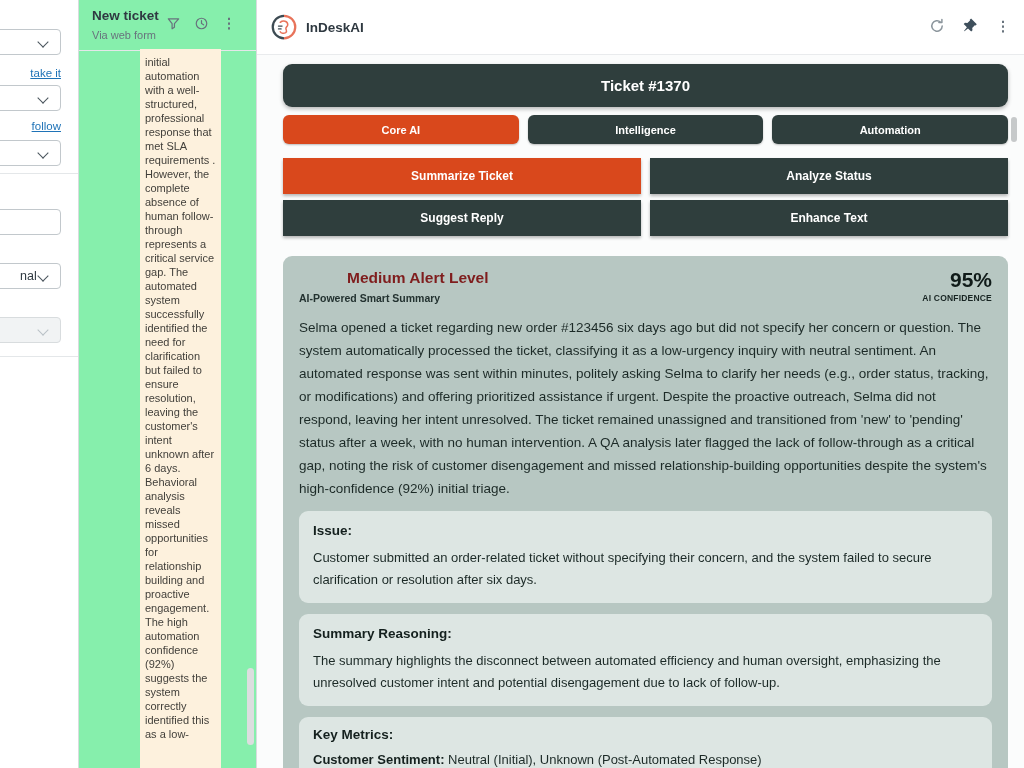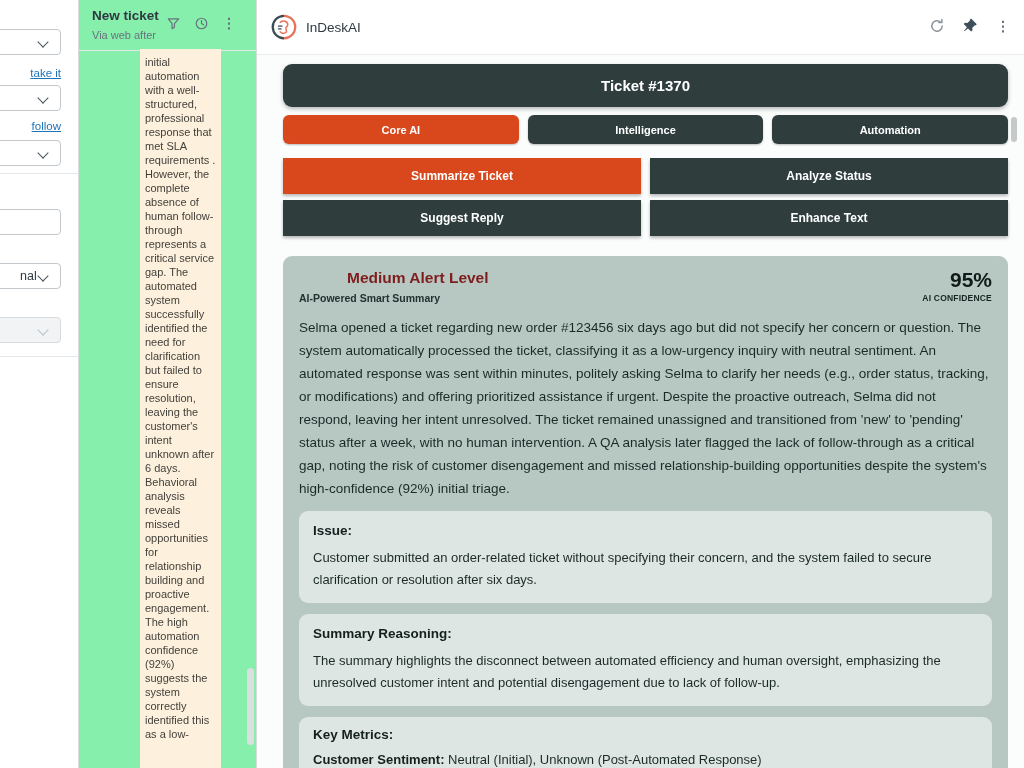--- a/index.html
+++ b/index.html
@@ -25,21 +25,21 @@
   .mid-icons{position:absolute;left:86px;top:15px;display:flex;gap:12px;align-items:center;}
   .mid-icons .ic{width:16px;height:16px;display:flex;align-items:center;justify-content:center;cursor:pointer;}
   .dots{font-size:14px;color:#68737d;font-weight:bold;line-height:14px;}
   .peach{position:absolute;left:61px;top:49px;width:81px;bottom:0;background:#fdf1dd;box-sizing:border-box;
          padding:6px 5px 8px 5px;font-size:11px;line-height:14px;color:#413f3a;word-wrap:break-word;}
   .mid-scrollbar{position:absolute;left:168px;top:668px;width:7px;height:77px;background:#dcdedf;border-radius:4px;}
   
   .main-panel{position:absolute;left:257px;top:0;width:767px;height:768px;background:#fbfcfc;}
   .main-header{position:relative;height:54px;background:#fff;border-bottom:1px solid #e9ebed;}
   .logo{position:absolute;left:12px;top:12px;width:30px;height:30px;}
-  .app-title{position:absolute;left:49px;top:20px;font-size:13.5px;font-weight:normal;color:#2f3941;}
+  .app-title{position:absolute;left:49px;top:20px;font-size:13.5px;font-weight:bold;color:#2f3941;}
   .hdr-icons{position:absolute;right:12px;top:17px;display:flex;gap:15px;align-items:center;}
   .hdr-icons .ic{width:18px;height:18px;display:flex;align-items:center;justify-content:center;cursor:pointer;}
   .content{padding:9px 16px 0 26px;}
   .banner{height:43px;background:#2f3e3d;border-radius:9px;display:flex;align-items:center;justify-content:center;
           color:#fff;font-weight:bold;font-size:15px;box-shadow:0 2px 4px rgba(0,0,0,.28);}
   .tabs{margin-top:8px;display:flex;gap:9px;position:relative;}
   .tab{flex:1;height:29px;border-radius:6px;display:flex;align-items:center;justify-content:center;
        color:#fff;font-size:11px;font-weight:bold;background:#2f3e3d;cursor:pointer;box-shadow:0 1px 2px rgba(0,0,0,.25);}
   .tab.active{background:#d9481c;}
   .tabs-scrollpill{position:absolute;right:-9px;top:2px;width:6px;height:25px;background:#c6c9ca;border-radius:3px;}
@@ -85,21 +85,21 @@
   </div>
   <div class="sel disabled" style="top:317px">
       <span class="chev"></span>
     </div>
   <div class="lp-hr" style="top:356px"></div>
 </div>
 
 <div class="mid-panel">
   <div class="mid-header">
     <div class="mid-title">New ticket</div>
-    <div class="mid-sub">Via web after</div>
+    <div class="mid-sub">Via web form</div>
     <div class="mid-icons">
       <span class="ic">
         <svg width="15" height="15" viewBox="0 0 16 16">
             <path d="M2.5 3h11L9 8.2V12l-2.5 1.6V8.2L2.5 3z" fill="none" stroke="#68737d" stroke-width="1.3" stroke-linejoin="round"></path>
           </svg>
       </span>
       <span class="ic">
         <svg width="15" height="15" viewBox="0 0 16 16">
             <circle cx="8" cy="8" r="5.6" fill="none" stroke="#68737d" stroke-width="1.3"></circle>
             <path d="M8 4.8V8l2.2 1.4" fill="none" stroke="#68737d" stroke-width="1.3" stroke-linecap="round"></path>

